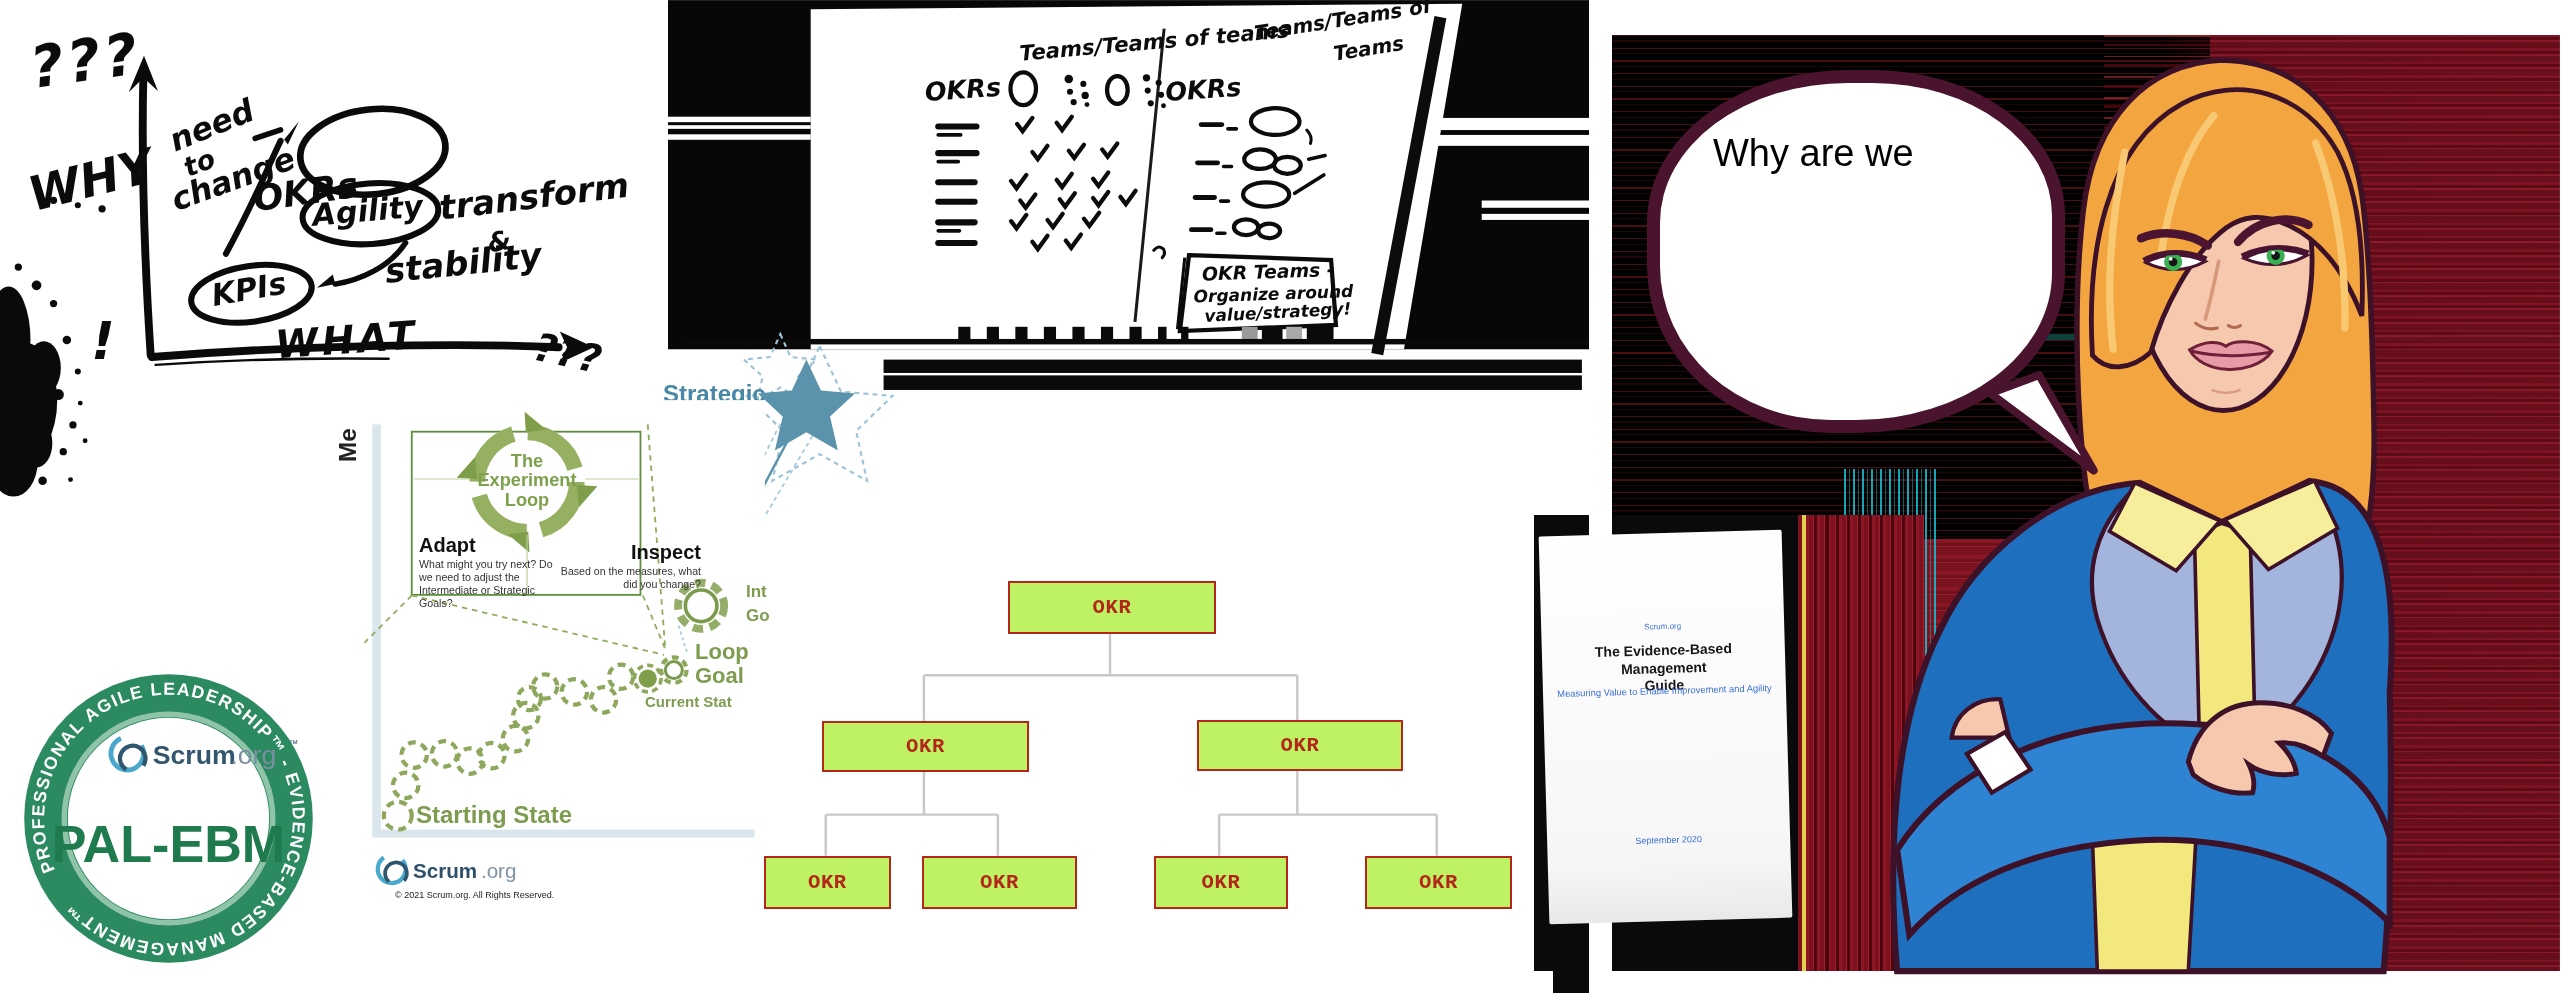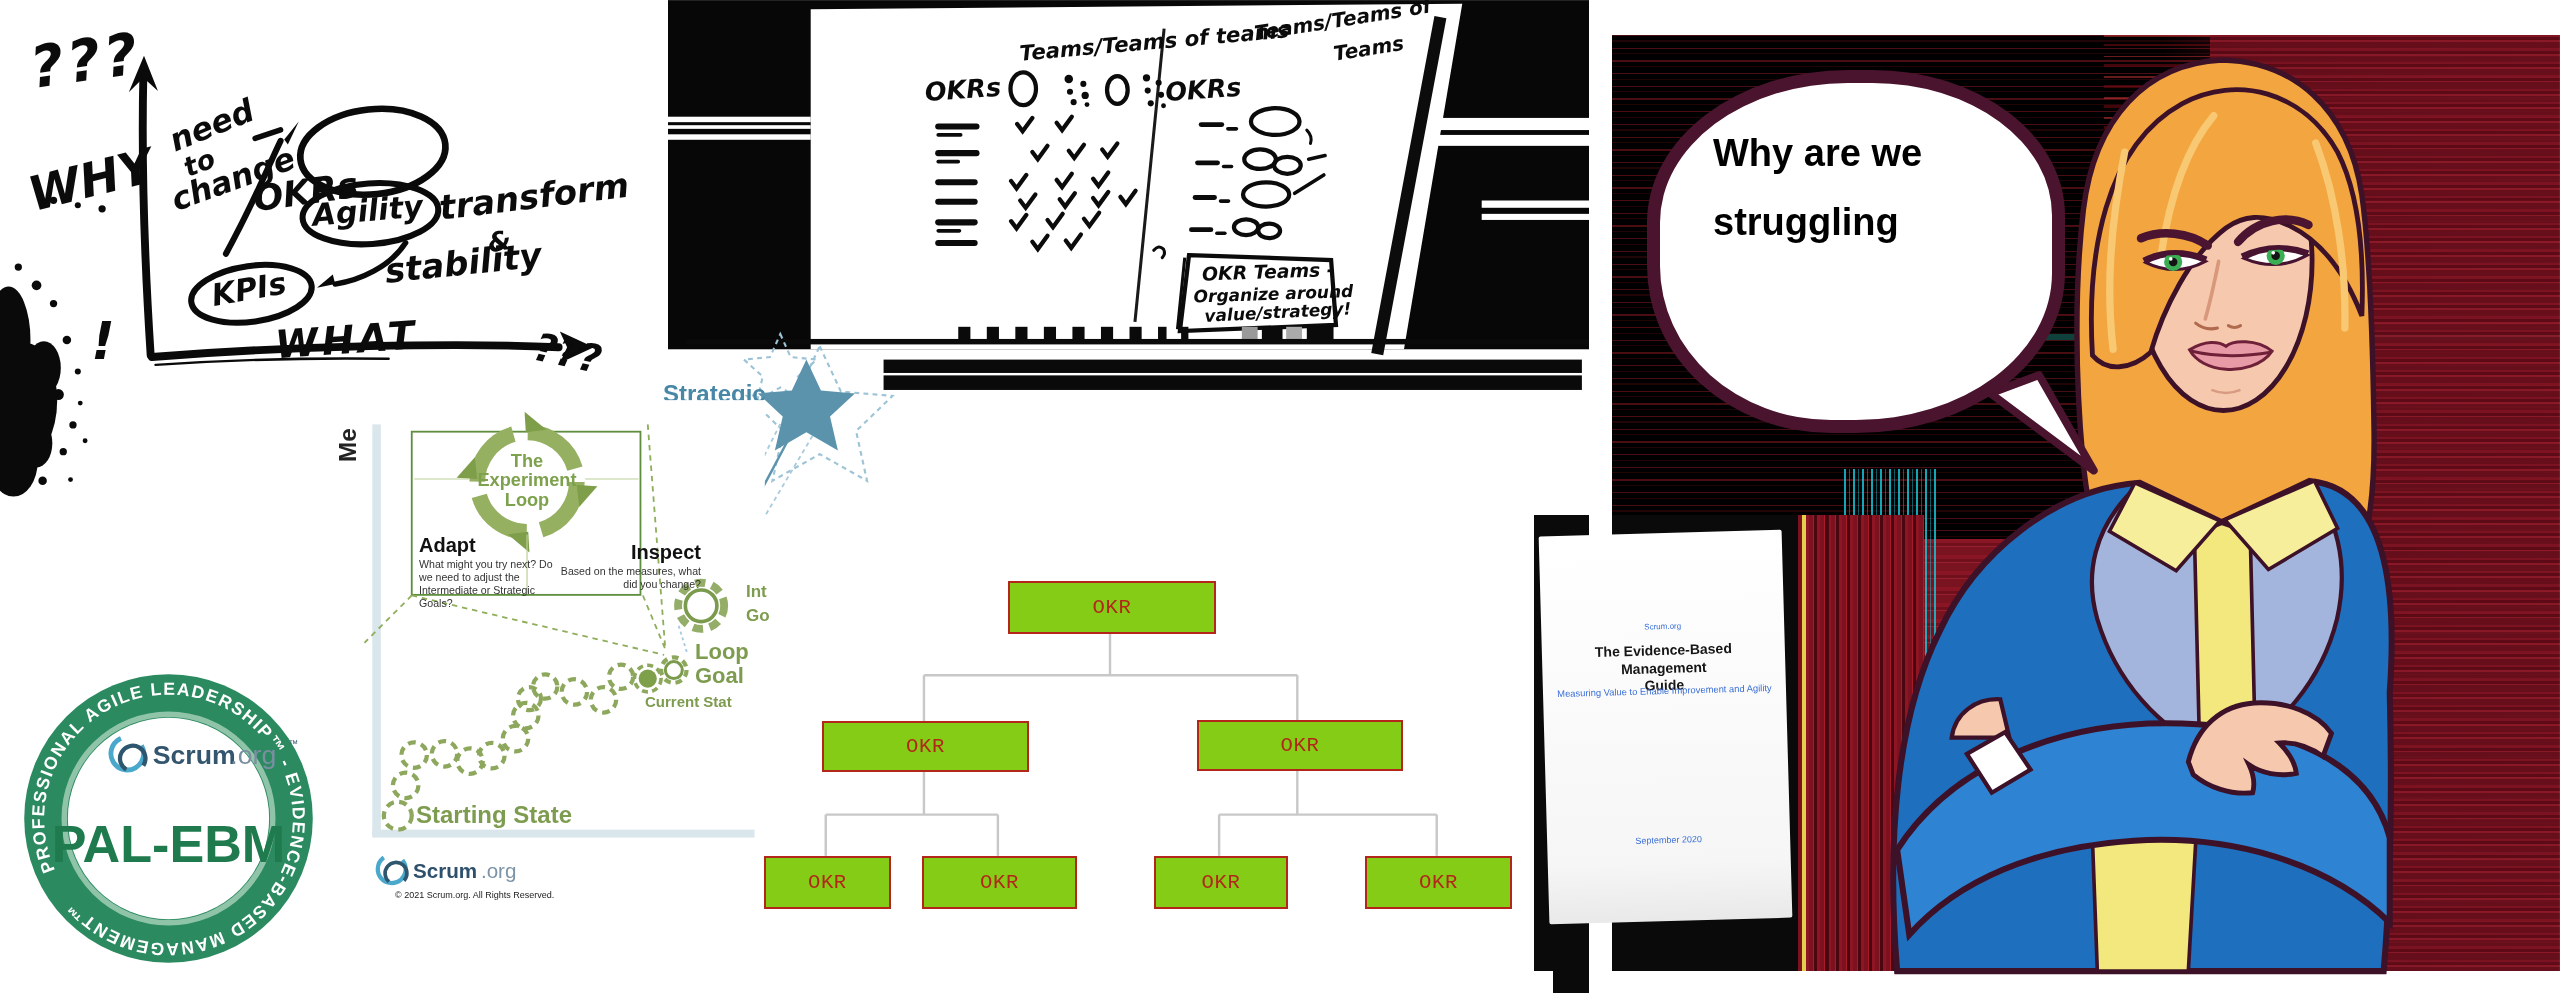--- a/index.html
+++ b/index.html
@@ -16,23 +16,23 @@
   #lbl-starting{left:416px;top:801px;font-size:24px;}
   #lbl-current{left:645px;top:693px;font-size:15px;white-space:nowrap;}
   #lbl-immediate{left:695px;top:640px;font-size:22px;line-height:24px;}
   #lbl-intermediate{left:730px;top:580px;font-size:17px;line-height:24px;margin-left:16px;}
   #adapt-block{left:419px;top:534px;width:148px;color:#333;}
   #inspect-block{left:546px;top:541px;width:155px;text-align:right;color:#333;}
   .ebm-h{font-size:20px;font-weight:bold;color:#111;margin-bottom:1.2px;}
   .ebm-b{font-size:10.6px;line-height:13px;}
   #ebm-copyright{left:377px;top:890px;font-size:9px;color:#222;padding-left:18px;}
   
-  .okr-box{position:absolute;border:2.4px solid #b3261a;background:#84cc16;color:#b3261a;
+  .okr-box{position:absolute;border:2.4px solid #b3261a;background:#bef264;color:#b3261a;
     display:flex;align-items:center;justify-content:center;
-    font-family:"Liberation Mono","DejaVu Sans Mono",monospace;font-size:20.6px;letter-spacing:0.6px;}
+    font-family:"Liberation Mono","DejaVu Sans Mono",monospace;font-size:20.6px;letter-spacing:0.6px;font-weight:bold;}
   
   #glitch-panel{left:1612px;top:35px;width:947px;height:936px;
     background:linear-gradient(90deg,#000 0,#000 58%,#4b0e19 78%,#6d1322 100%);}
   #glitch-panel .layer{position:absolute;}
   .streaks-fine{inset:0;background:repeating-linear-gradient(180deg,rgba(212,40,52,.35) 0 1.2px,transparent 1.2px 5.5px,rgba(150,20,30,.22) 5.5px 6.7px,transparent 6.7px 12.7px);}
   .streaks-bright{left:52%;right:0;top:0;bottom:0;background:repeating-linear-gradient(180deg,rgba(230,60,60,.45) 0 1.8px,transparent 1.8px 8.5px,rgba(120,10,20,.55) 8.5px 11.5px,transparent 11.5px 20.6px);}
   .teal-line{left:38%;right:0;top:299px;height:6px;background:rgba(30,130,120,.5);}
   .glitch-right{left:598px;top:0;width:350px;height:936px;opacity:.93;
     background:repeating-linear-gradient(180deg,#7e1322 0 2.4px,#5c0a16 2.4px 5.5px,#8c1928 5.5px 7.3px,#670e1b 7.3px 13.4px);}
   .glitch-mid{left:232px;top:504px;width:370px;height:432px;
@@ -51,21 +51,21 @@
   #book{left:1544px;top:533px;width:243px;height:388px;transform:rotate(-1.6deg);
     background:linear-gradient(180deg,#ffffff 0%,#f6f6f6 85%,#e9e9e9 100%);border-radius:1.8px;
     text-align:center;color:#161616;}
   #book .pub{position:absolute;left:0;right:0;top:89px;font-size:8px;color:#3a6fd8;}
   #book .t1{position:absolute;left:12px;right:12px;top:109px;font-size:14px;font-weight:bold;line-height:17.6px;}
   #book .sub{position:absolute;left:12px;right:12px;top:152px;font-size:9.4px;color:#3a6fd8;}
   #book .date{position:absolute;left:0;right:0;top:302px;font-size:9px;color:#3a6fd8;}
   
   #bubble{left:1647px;top:70px;width:392px;height:337px;background:#fff;border:13.4px solid #4a132e;
     border-radius:48% 46% 50% 44% / 42% 40% 44% 46%;}
-  #bubble-text{left:1713px;top:119px;font-size:38px;font-weight:bold;color:#000;line-height:69px;
+  #bubble-text{left:1713px;top:119px;font-size:38px;font-weight:normal;color:#000;line-height:69px;
     font-family:"Liberation Sans",sans-serif;white-space:nowrap;}
   
 </style>
 </head>
 <body>
 
 <div id="page">
 
   <svg class="abs" style="left:0;top:0" width="668" height="516" viewBox="0 0 1100 850">
 
@@ -496,17 +496,16 @@
     <path d="M 954,578 Q 1014,592 1086,580" fill="none" stroke="#6e2038" stroke-width="5"></path>
     <path d="M 988,642 Q 1012,652 1036,642" fill="none" stroke="#d89a80" stroke-width="4"></path>
   </svg>
 
   <svg class="abs" style="left:1954px;top:364px" width="158" height="134" viewBox="0 0 260 220">
     <polygon points="60,48 140,18 230,175" fill="#ffffff" stroke="#4a132e" stroke-width="13" stroke-linejoin="round"></polygon>
   </svg>
   <div class="abs" id="bubble"></div>
   <div class="abs" id="bubble-text">
     <div>Why are we</div>
-    <div>struggling</div>
   </div>
 
 </div>
 
 
 </body></html>

